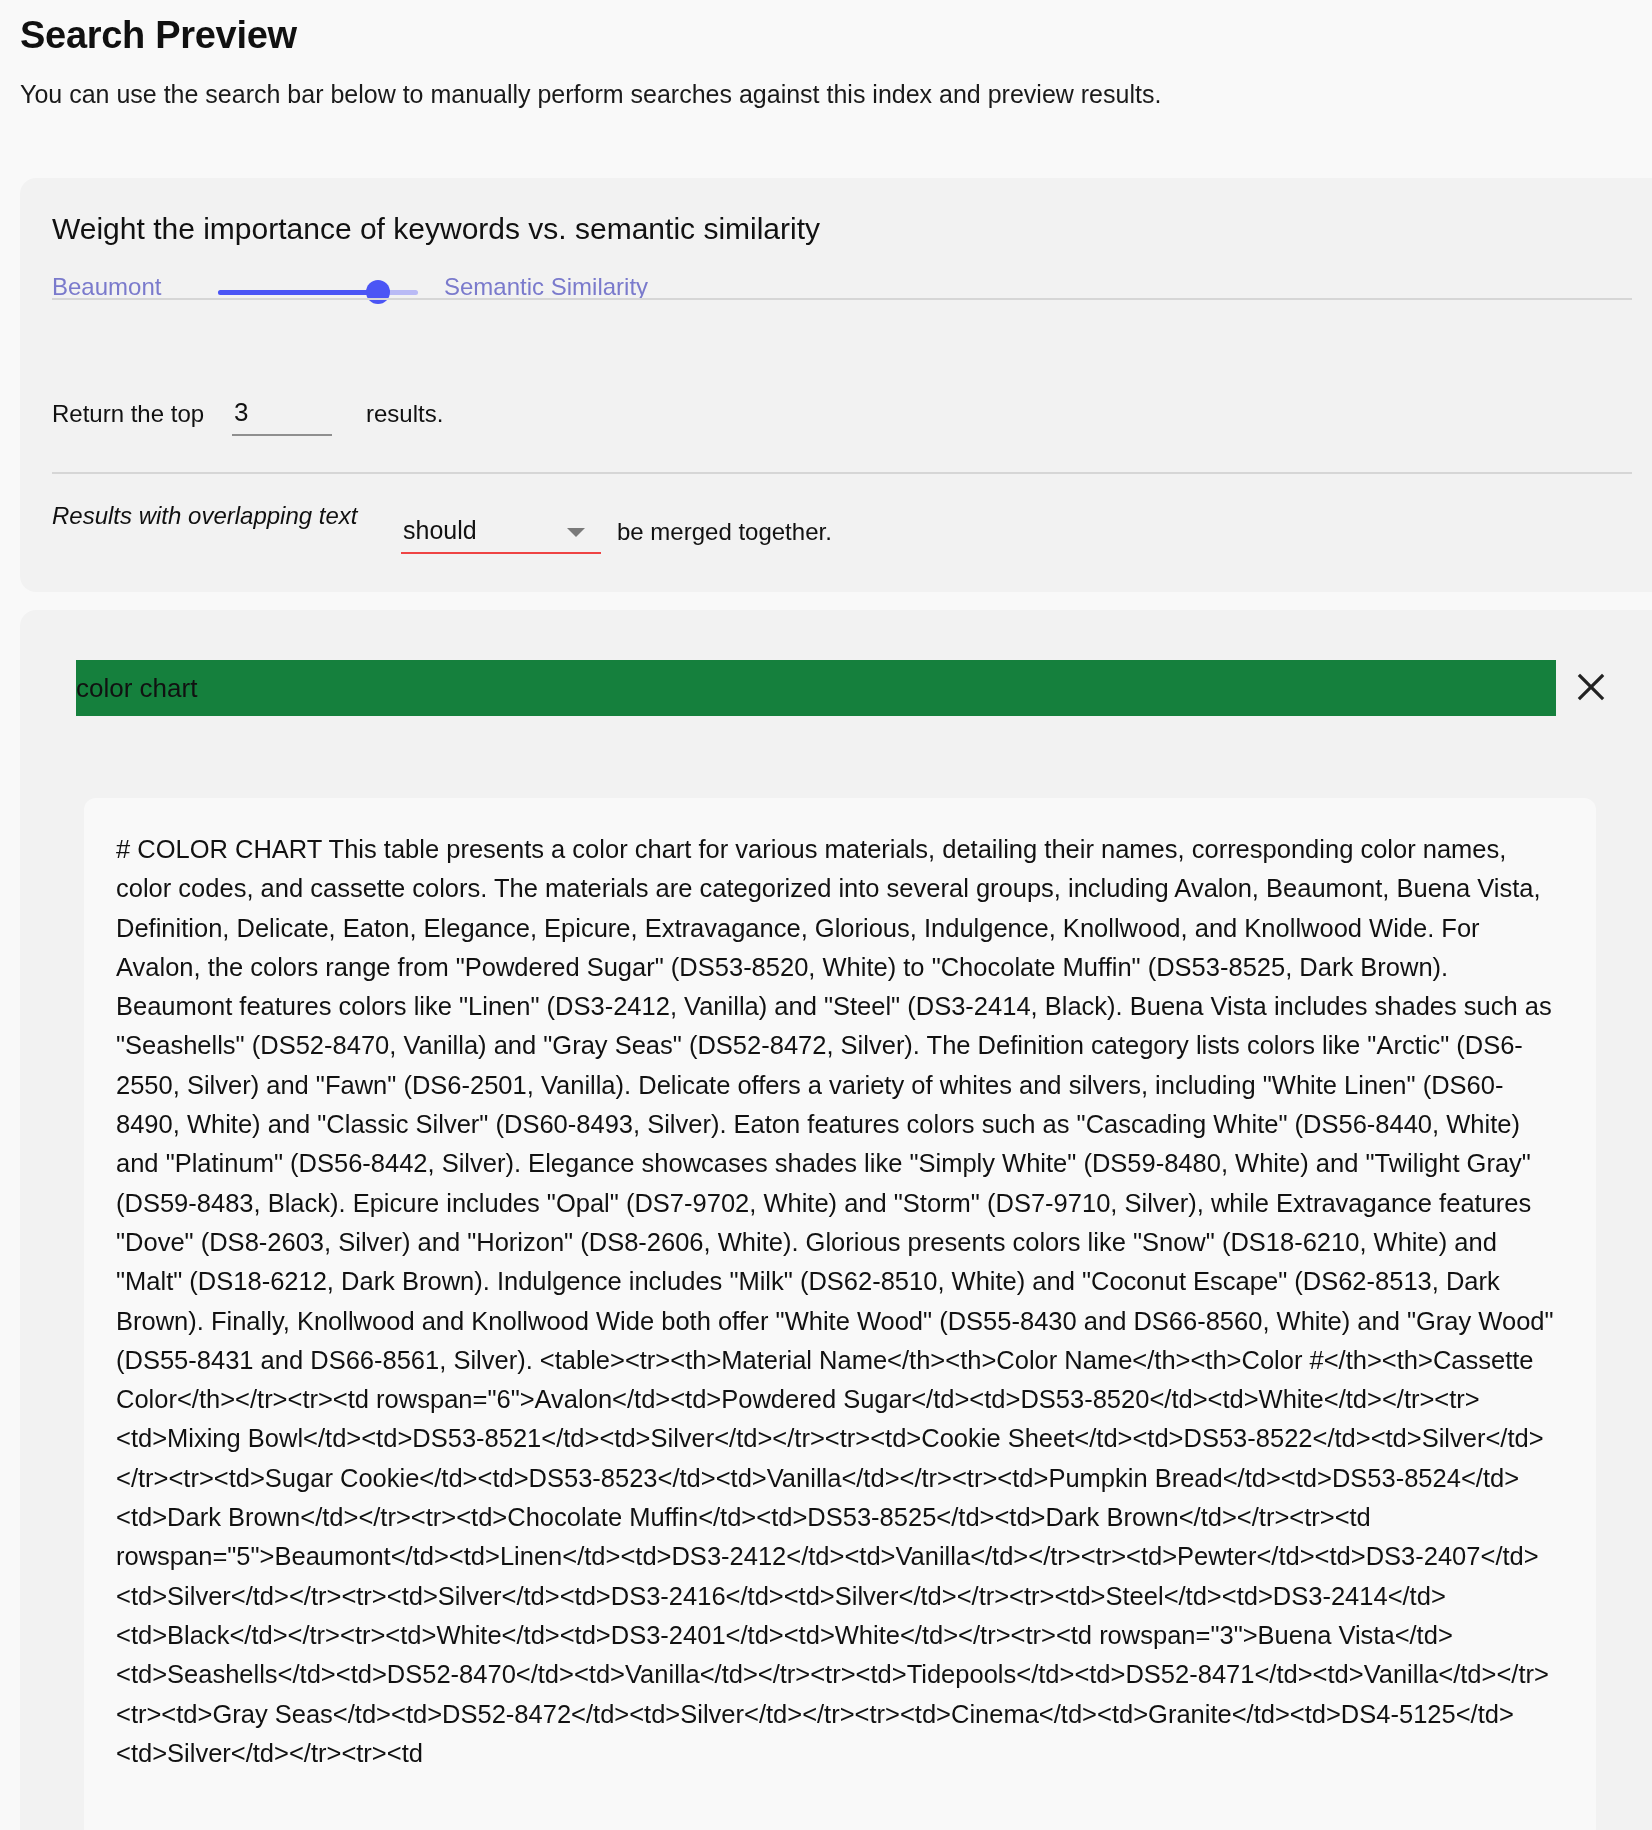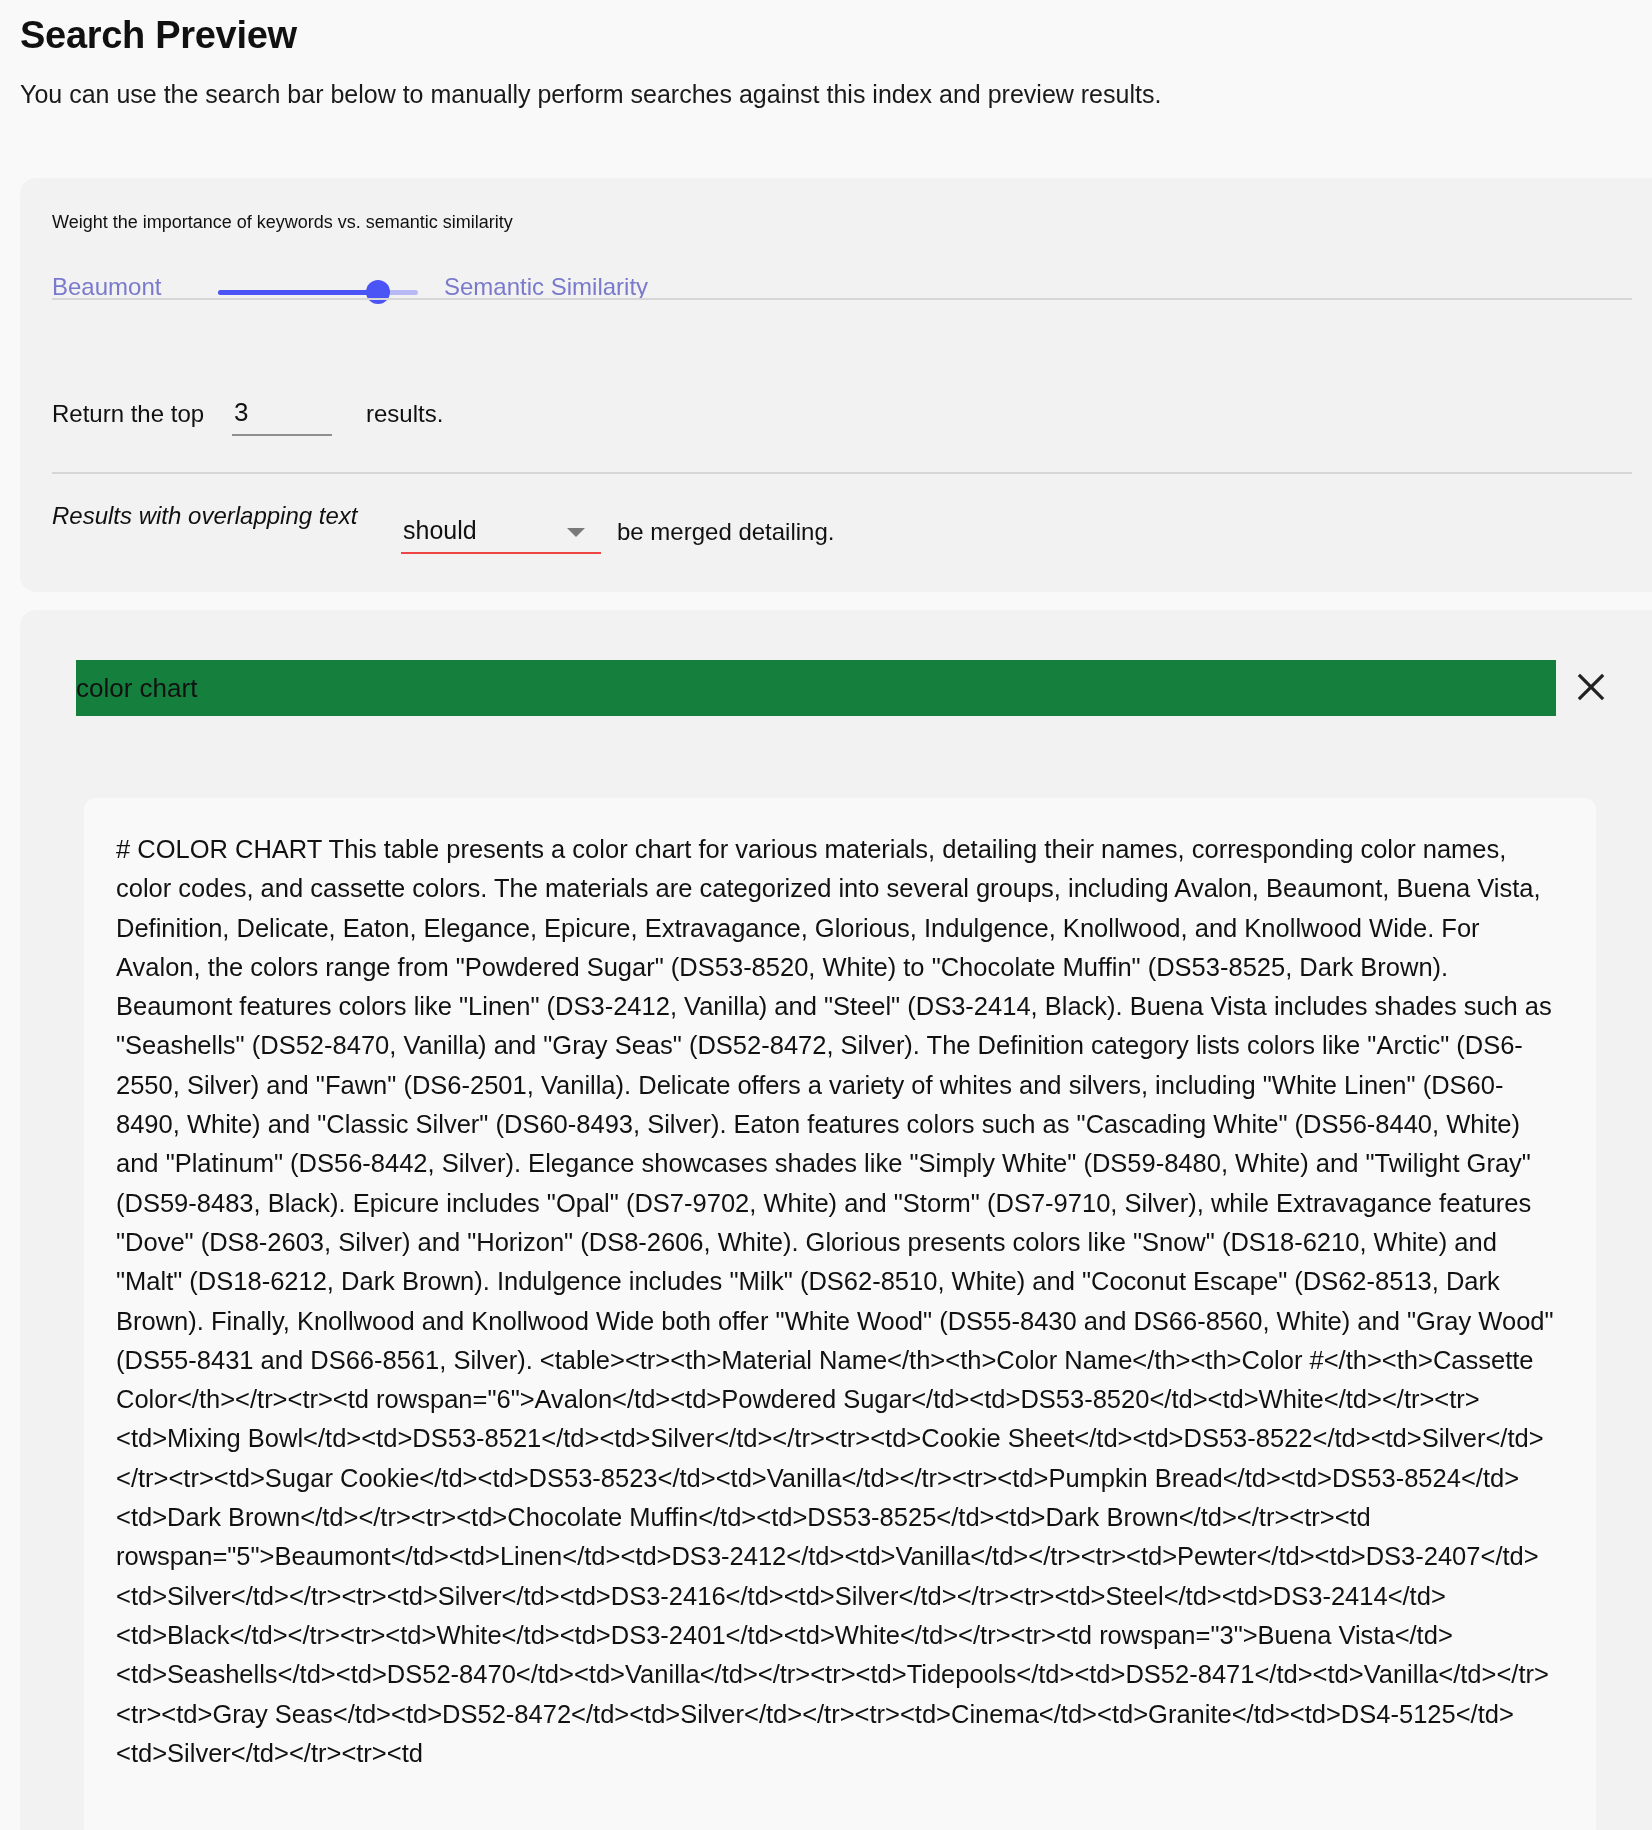--- a/index.html
+++ b/index.html
@@ -18,21 +18,21 @@
       position: absolute; left: 20px; top: 80px;
       font-size: 25px; color: #1a1a1a;
     }
     .settings-panel {
       position: absolute; left: 20px; top: 178px;
       width: 1660px; height: 414px;
       background: #f2f2f2; border-radius: 16px;
     }
     .weight-label {
       position: absolute; left: 32px; top: 34px;
-      font-size: 18px; color: #111;
+      font-size: 30px; color: #111;
     }
     .slider-row { position: absolute; left: 32px; top: 95px; height: 40px; width: 800px; }
     .slider-label {
       position: absolute; top: 0; font-size: 24px; color: #7a7acc;
     }
     .slider-track {
       position: absolute; left: 166px; top: 17px; width: 200px; height: 5px;
       background: #b9baf5; border-radius: 3px;
     }
     .slider-fill {
@@ -114,21 +114,21 @@
     <input class="num-input" type="text" value="3" style="">
     <span class="row-text" style="left:346px; top:222px;">results.</span>
 
     <div class="divider" style="top:294px;"></div>
 
     <span class="row-text" style="left:32px; top:324px;font-style:italic;">Results with overlapping text</span>
     <div class="select">
       <span class="select-value">should</span>
       <span class="select-caret"></span>
     </div>
-    <span class="row-text" style="left:597px; top:340px;">be merged detailing.</span>
+    <span class="row-text" style="left:597px; top:340px;">be merged together.</span>
   </section>
 
   <section class="search-panel">
     <input class="search-input" type="text" value="color chart" style="">
     <div class="close-button">
       <svg width="34" height="34" viewBox="0 0 34 34">
         <line x1="6" y1="6" x2="28" y2="28" stroke="#222" stroke-width="3.2" stroke-linecap="square"></line>
         <line x1="28" y1="6" x2="6" y2="28" stroke="#222" stroke-width="3.2" stroke-linecap="square"></line>
       </svg>
     </div>

